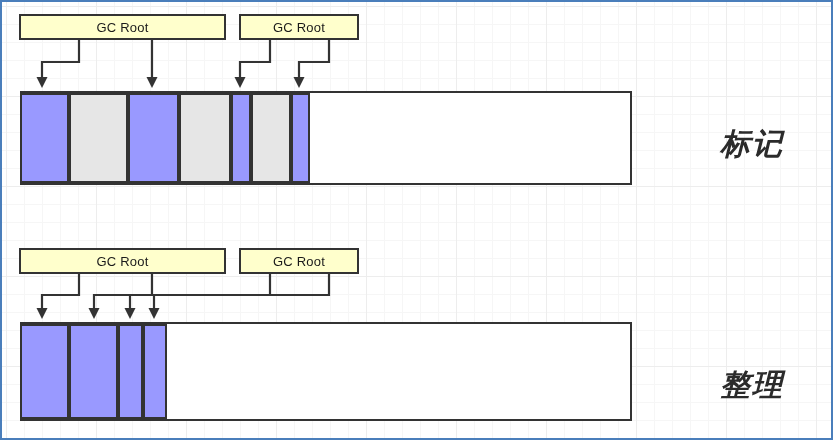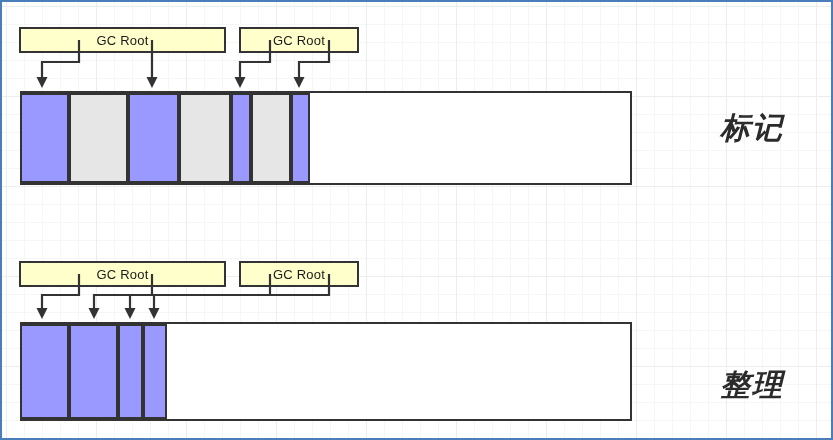--- a/index.html
+++ b/index.html
@@ -37,21 +37,20 @@
     box-sizing: border-box;
     background: #ffffcc;
     border: 2px solid #333333;
     display: flex;
     align-items: center;
     justify-content: center;
     font-size: 13px;
     color: #1a1a1a;
     letter-spacing: .2px;
     line-height: 1;
-    margin-top: 13px;
   }
 
   
   .membar {
     position: absolute;
     box-sizing: border-box;
     background: #ffffff;
     border: 2px solid #333333;
   }
   .cell {
@@ -111,21 +110,21 @@
     <div class="membar" style="left: 18px; top: 89px; width: 612px; height: 94px;">
         <div class="cell live" style="left: -2px; width: 49px;"></div>
         <div class="cell garbage" style="left: 47px; width: 59px;"></div>
         <div class="cell live" style="left: 106px; width: 51px;"></div>
         <div class="cell garbage" style="left: 157px; width: 52px;"></div>
         <div class="cell live" style="left: 209px; width: 20px;"></div>
         <div class="cell garbage" style="left: 229px; width: 40px;"></div>
         <div class="cell live" style="left: 269px; width: 19px;"></div>
       </div>
 
-    <div class="phase-label" style="left: 718px; top: 106px;">标记</div>
+    <div class="phase-label" style="left: 718px; top: 122px;">标记</div>
   </div>
 
   <div>
 
     <div class="gcroot" style="left: 17px; top: 246px; width: 207px; height: 26px;">
       <span>GC Root</span>
     </div>
     <div class="gcroot" style="left: 237px; top: 246px; width: 120px; height: 26px;">
       <span>GC Root</span>
     </div>

